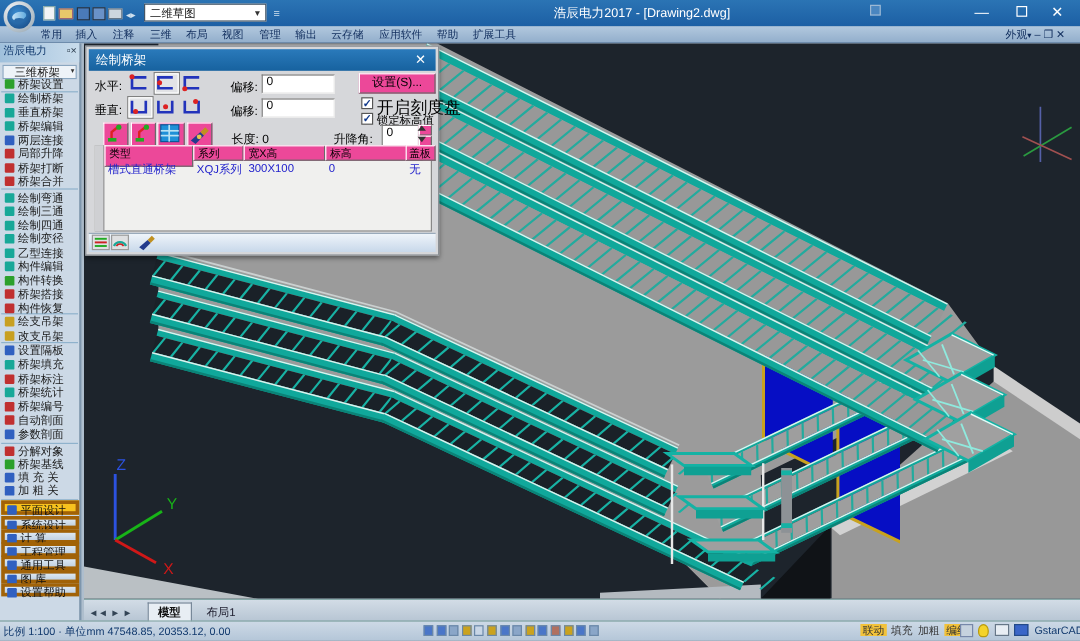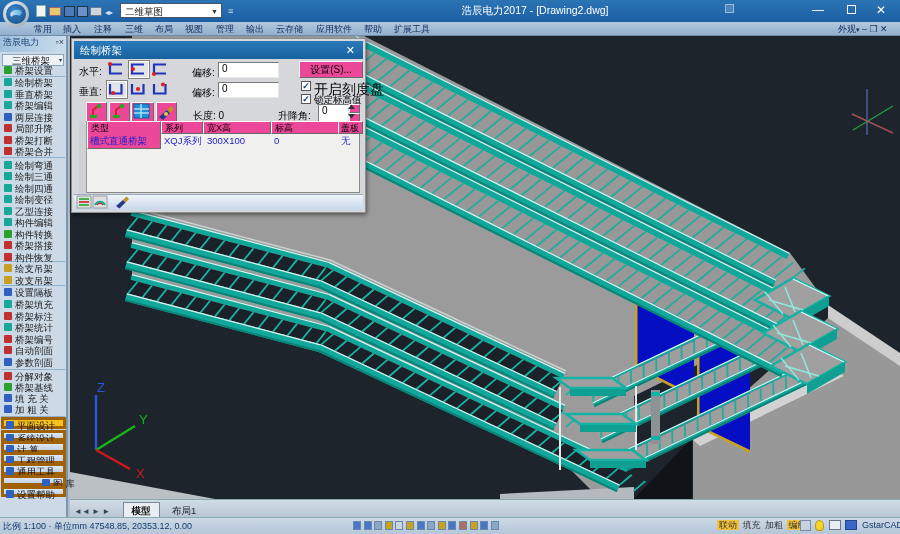--- a/index.html
+++ b/index.html
@@ -265,21 +265,21 @@
     <div class="sbi" style="top:320.5px"><span class="sbic" style="background:#3060c0"></span>参数剖面</div>
     <div class="sbi" style="top:334.5px"><span class="sbic" style="background:#c03030"></span>分解对象</div>
     <div class="sbi" style="top:346.0px"><span class="sbic" style="background:#2ca02c"></span>桥架基线</div>
     <div class="sbi" style="top:356.5px"><span class="sbic" style="background:#3060c0"></span>填 充 关</div>
     <div class="sbi" style="top:368.0px"><span class="sbic" style="background:#3060c0"></span>加 粗 关</div>
     <div class="sbm" style="top:381.0px;background:#f7c21e;"><span class="sbic" style="background:#3060c0"></span>平面设计</div>
     <div class="sbm" style="top:393.5px;background:linear-gradient(#dde8f2,#c2d2e2);"><span class="sbic" style="background:#3060c0"></span>系统设计</div>
     <div class="sbm" style="top:405.0px;background:linear-gradient(#dde8f2,#c2d2e2);"><span class="sbic" style="background:#3060c0"></span>计   算</div>
     <div class="sbm" style="top:416.0px;background:linear-gradient(#dde8f2,#c2d2e2);"><span class="sbic" style="background:#3060c0"></span>工程管理</div>
     <div class="sbm" style="top:427.0px;background:linear-gradient(#dde8f2,#c2d2e2);"><span class="sbic" style="background:#3060c0"></span>通用工具</div>
-    <div class="sbm" style="top:438.5px;background:linear-gradient(#dde8f2,#c2d2e2);padding-left:36px;"><span class="sbic" style="background:#3060c0"></span>图   库</div>
+    <div class="sbm" style="top:438.5px;background:linear-gradient(#dde8f2,#c2d2e2);"><span class="sbic" style="background:#3060c0"></span>图   库</div>
     <div class="sbm" style="top:449.5px;background:linear-gradient(#dde8f2,#c2d2e2);"><span class="sbic" style="background:#3060c0"></span>设置帮助</div>
 </div>
 
 <div class="abs" style="left:71px;top:38px;width:295px;height:175px;background:#d6d7da;border:1px solid #8a8f94;box-shadow:1px 2px 4px rgba(0,0,0,.45);z-index:20">
   <div style="position:absolute;left:2px;top:2px;right:2px;height:18px;background:linear-gradient(#2a7abb,#17629f);color:#fff;font-size:10.5px;line-height:18px;padding-left:6px">绘制桥架<span style="float:right;margin-right:8px;font-size:11px">✕</span></div>
   <div class="lbl" style="left:7px;top:26px">水平:</div>
   <div class="lbl" style="left:120px;top:27px">偏移:</div>
   <div class="inp" style="left:146px;top:23px;width:61px;height:16px">0</div>
   <div class="btn3" style="left:227px;top:22px;width:64px;height:17px;font-size:10px;text-align:center;line-height:15px">设置(S)...</div>
   <div class="cbx" style="left:229px;top:42px">✓</div>
@@ -294,21 +294,21 @@
   <div class="btn3" style="left:59px;top:63px;width:23px;height:20px"></div>
   <div class="btn3" style="left:84px;top:63px;width:21px;height:20px"></div>
   <div class="lbl" style="left:121px;top:70px">长度:  0</div>
   <div class="lbl" style="left:206px;top:70px">升降角:</div>
   <div class="inp" style="left:246px;top:65px;width:31px;height:18px">0</div>
   <div class="btn3" style="left:277px;top:65px;width:11px;height:9px"></div>
   <div class="btn3" style="left:277px;top:74px;width:11px;height:9px"></div>
 
   <div style="position:absolute;left:7px;top:82px;width:281px;height:72px;background:#f0f0ee;border:1px solid #888"></div>
   <div style="position:absolute;left:7px;top:82px;width:8px;height:72px;background:#cfd0d3;border-right:1px solid #999"></div>
-  <div class="btn3" style="left:15px;top:82px;width:74px;height:28px;font-size:9px;padding-left:3px;line-height:12px">类型</div>
+  <div class="btn3" style="left:15px;top:82px;width:74px;height:18px;font-size:9px;padding-left:3px;line-height:12px">类型</div>
   <div class="btn3" style="left:89px;top:82px;width:42px;height:13px;font-size:9px;padding-left:3px;line-height:12px">系列</div>
   <div class="btn3" style="left:131px;top:82px;width:68px;height:13px;font-size:9px;padding-left:3px;line-height:12px">宽X高</div>
   <div class="btn3" style="left:199px;top:82px;width:81px;height:13px;font-size:9px;padding-left:3px;line-height:12px">标高</div>
   <div class="btn3" style="left:266px;top:82px;width:25px;height:13px;font-size:9px;padding-left:2px;line-height:12px;overflow:hidden">盖板</div>
   <div style="position:absolute;left:18px;top:96px;font-size:9.5px;color:#2222cc;white-space:nowrap">槽式直通桥架</div>
   <div style="position:absolute;left:92px;top:96px;font-size:9.5px;color:#2222cc">XQJ系列</div>
   <div style="position:absolute;left:135px;top:96px;font-size:9.5px;color:#2222cc">300X100</div>
   <div style="position:absolute;left:202px;top:96px;font-size:9.5px;color:#2222cc">0</div>
   <div style="position:absolute;left:269px;top:96px;font-size:9.5px;color:#2222cc">无</div>
   <div style="position:absolute;left:2px;bottom:2px;right:2px;height:16px;background:linear-gradient(#eef4fa,#c8d8ea);border-top:1px solid #9ab"></div>

